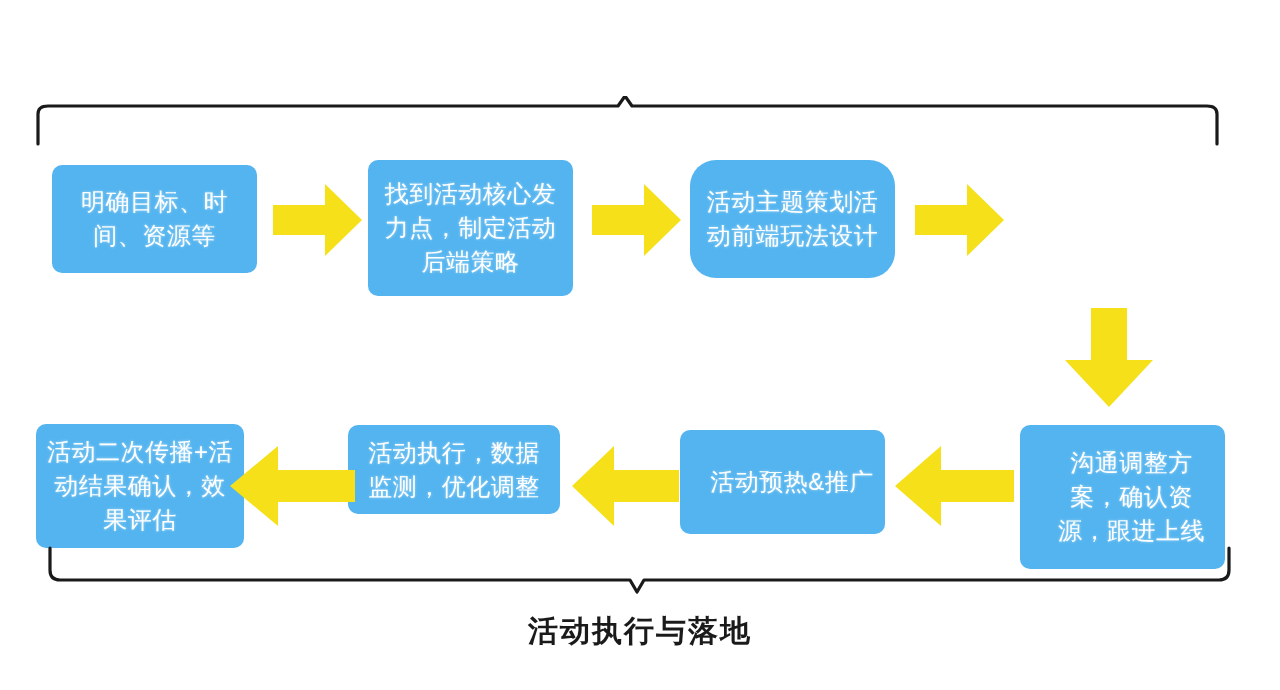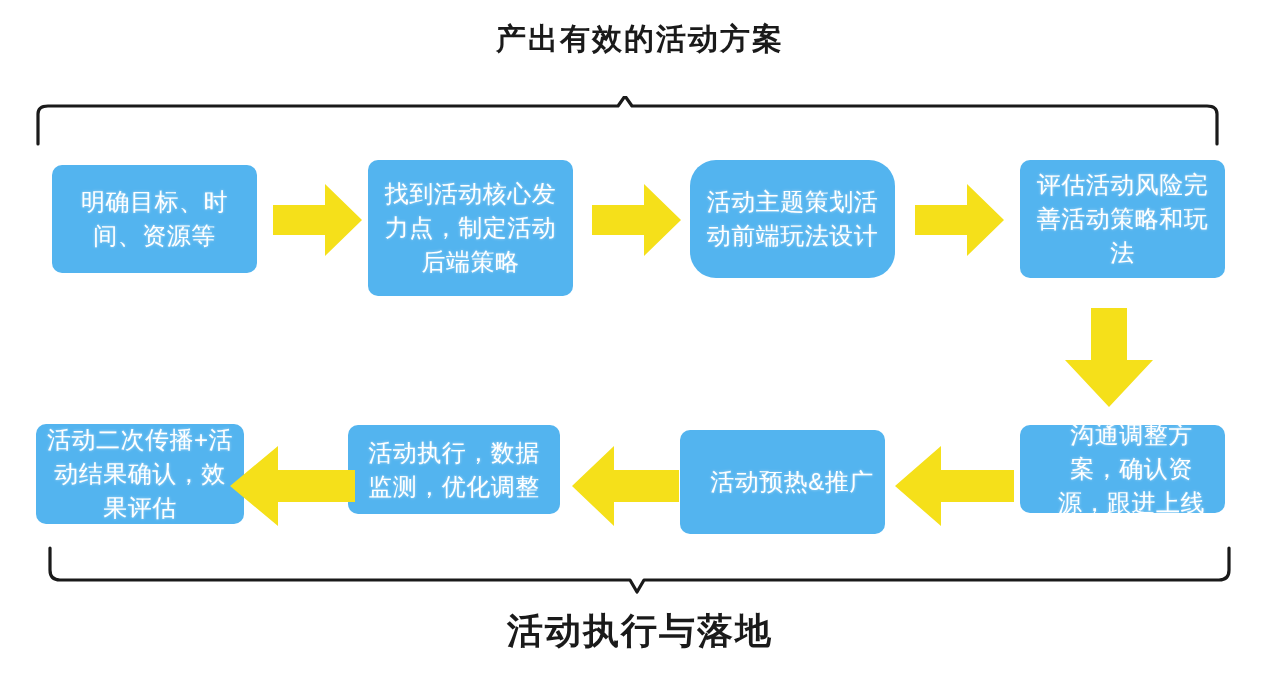--- a/index.html
+++ b/index.html
@@ -31,21 +31,21 @@
     left: 0;
     right: 0;
     top: 20px;
     font-size: 30px;
     line-height: 38px;
   }
   #title-bottom {
     left: 0;
     right: 0;
     top: 612px;
-    font-size: 36px;
+    font-size: 30px;
     line-height: 38px;
   }
 
   
   .bracket {
     position: absolute;
   }
   .bracket svg {
     display: block;
   }
@@ -77,43 +77,39 @@
   .arrow {
     position: absolute;
   }
   .arrow svg { display: block; }
 </style>
 </head>
 <body>
 
 <div id="canvas">
 
-  <div class="title" id="title-top">产出有效的活动方案</div>
 
   <div class="bracket" id="bracket-top" style="left:30px; top:96px;">
     <svg width="1195" height="50" viewBox="0 0 1195 50">
       <path d="M 8 48 L 8 18 Q 8 10 18 10 L 588 10 L 595 0 L 602 10 L 1177 10 Q 1187 10 1187 18 L 1187 48" fill="none" stroke="#1a1a1a" stroke-width="3.2" stroke-linecap="round" stroke-linejoin="round"></path>
     </svg>
   </div>
 
   <div class="pbox" id="box-1" style="left:52px; top:165px; width:205px; height:108px;justify-content:center;">
     <span>明确目标、时间、资源等</span>
   </div>
 
   <div class="pbox" id="box-2" style="left:368px; top:160px; width:205px; height:136px;">
     <span>找到活动核心发力点，制定活动后端策略</span>
   </div>
 
   <div class="pbox" id="box-3" style="left:690px; top:160px; width:205px; height:118px;border-radius:26px;">
     <span>活动主题策划活动前端玩法设计</span>
   </div>
 
-  <div class="pbox" id="box-4" style="left:1020px; top:160px; width:205px; height:118px;">
-    <span>评估活动风险完善活动策略和玩法</span>
-  </div>
 
   <div class="arrow" style="left:273px; top:182px;">
     <svg width="90" height="76" viewBox="0 0 90 76">
       <path d="M 0 23 L 52 23 L 52 2 L 89 38 L 52 74 L 52 53 L 0 53 Z" fill="#f5e01a"></path>
     </svg>
   </div>
 
   <div class="arrow" style="left:592px; top:182px;">
     <svg width="90" height="76" viewBox="0 0 90 76">
       <path d="M 0 23 L 52 23 L 52 2 L 89 38 L 52 74 L 52 53 L 0 53 Z" fill="#f5e01a"></path>
@@ -125,33 +121,33 @@
       <path d="M 0 23 L 52 23 L 52 2 L 89 38 L 52 74 L 52 53 L 0 53 Z" fill="#f5e01a"></path>
     </svg>
   </div>
 
   <div class="arrow" style="left:1063px; top:308px;">
     <svg width="92" height="100" viewBox="0 0 92 100">
       <path d="M 28 0 L 64 0 L 64 52 L 90 52 L 46 99 L 2 52 L 28 52 Z" fill="#f5e01a"></path>
     </svg>
   </div>
 
-  <div class="pbox" id="box-5" style="left:1020px; top:425px; width:205px; height:88px;padding-left:28px;">
+  <div class="pbox" id="box-5" style="left:1020px; top:425px; width:205px; height:144px;padding-left:28px;">
     <span>沟通调整方案，确认资源，跟进上线</span>
   </div>
 
   <div class="pbox" id="box-6" style="left:680px; top:430px; width:205px; height:104px;padding-left:29px;">
     <span>活动预热&amp;推广</span>
   </div>
 
   <div class="pbox" id="box-7" style="left:348px; top:425px; width:212px; height:89px;">
     <span>活动执行，数据监测，优化调整</span>
   </div>
 
-  <div class="pbox" id="box-8" style="left:36px; top:424px; width:208px; height:100px;">
+  <div class="pbox" id="box-8" style="left:36px; top:424px; width:208px; height:124px;">
     <span>活动二次传播+活动结果确认，效果评估</span>
   </div>
 
   <div class="arrow" style="left:893px; top:444px;">
     <svg width="122" height="84" viewBox="0 0 122 84">
       <path d="M 121 26 L 48 26 L 48 2 L 2 42 L 48 82 L 48 58 L 121 58 Z" fill="#f5e01a"></path>
     </svg>
   </div>
 
   <div class="arrow" style="left:570px; top:444px;">

